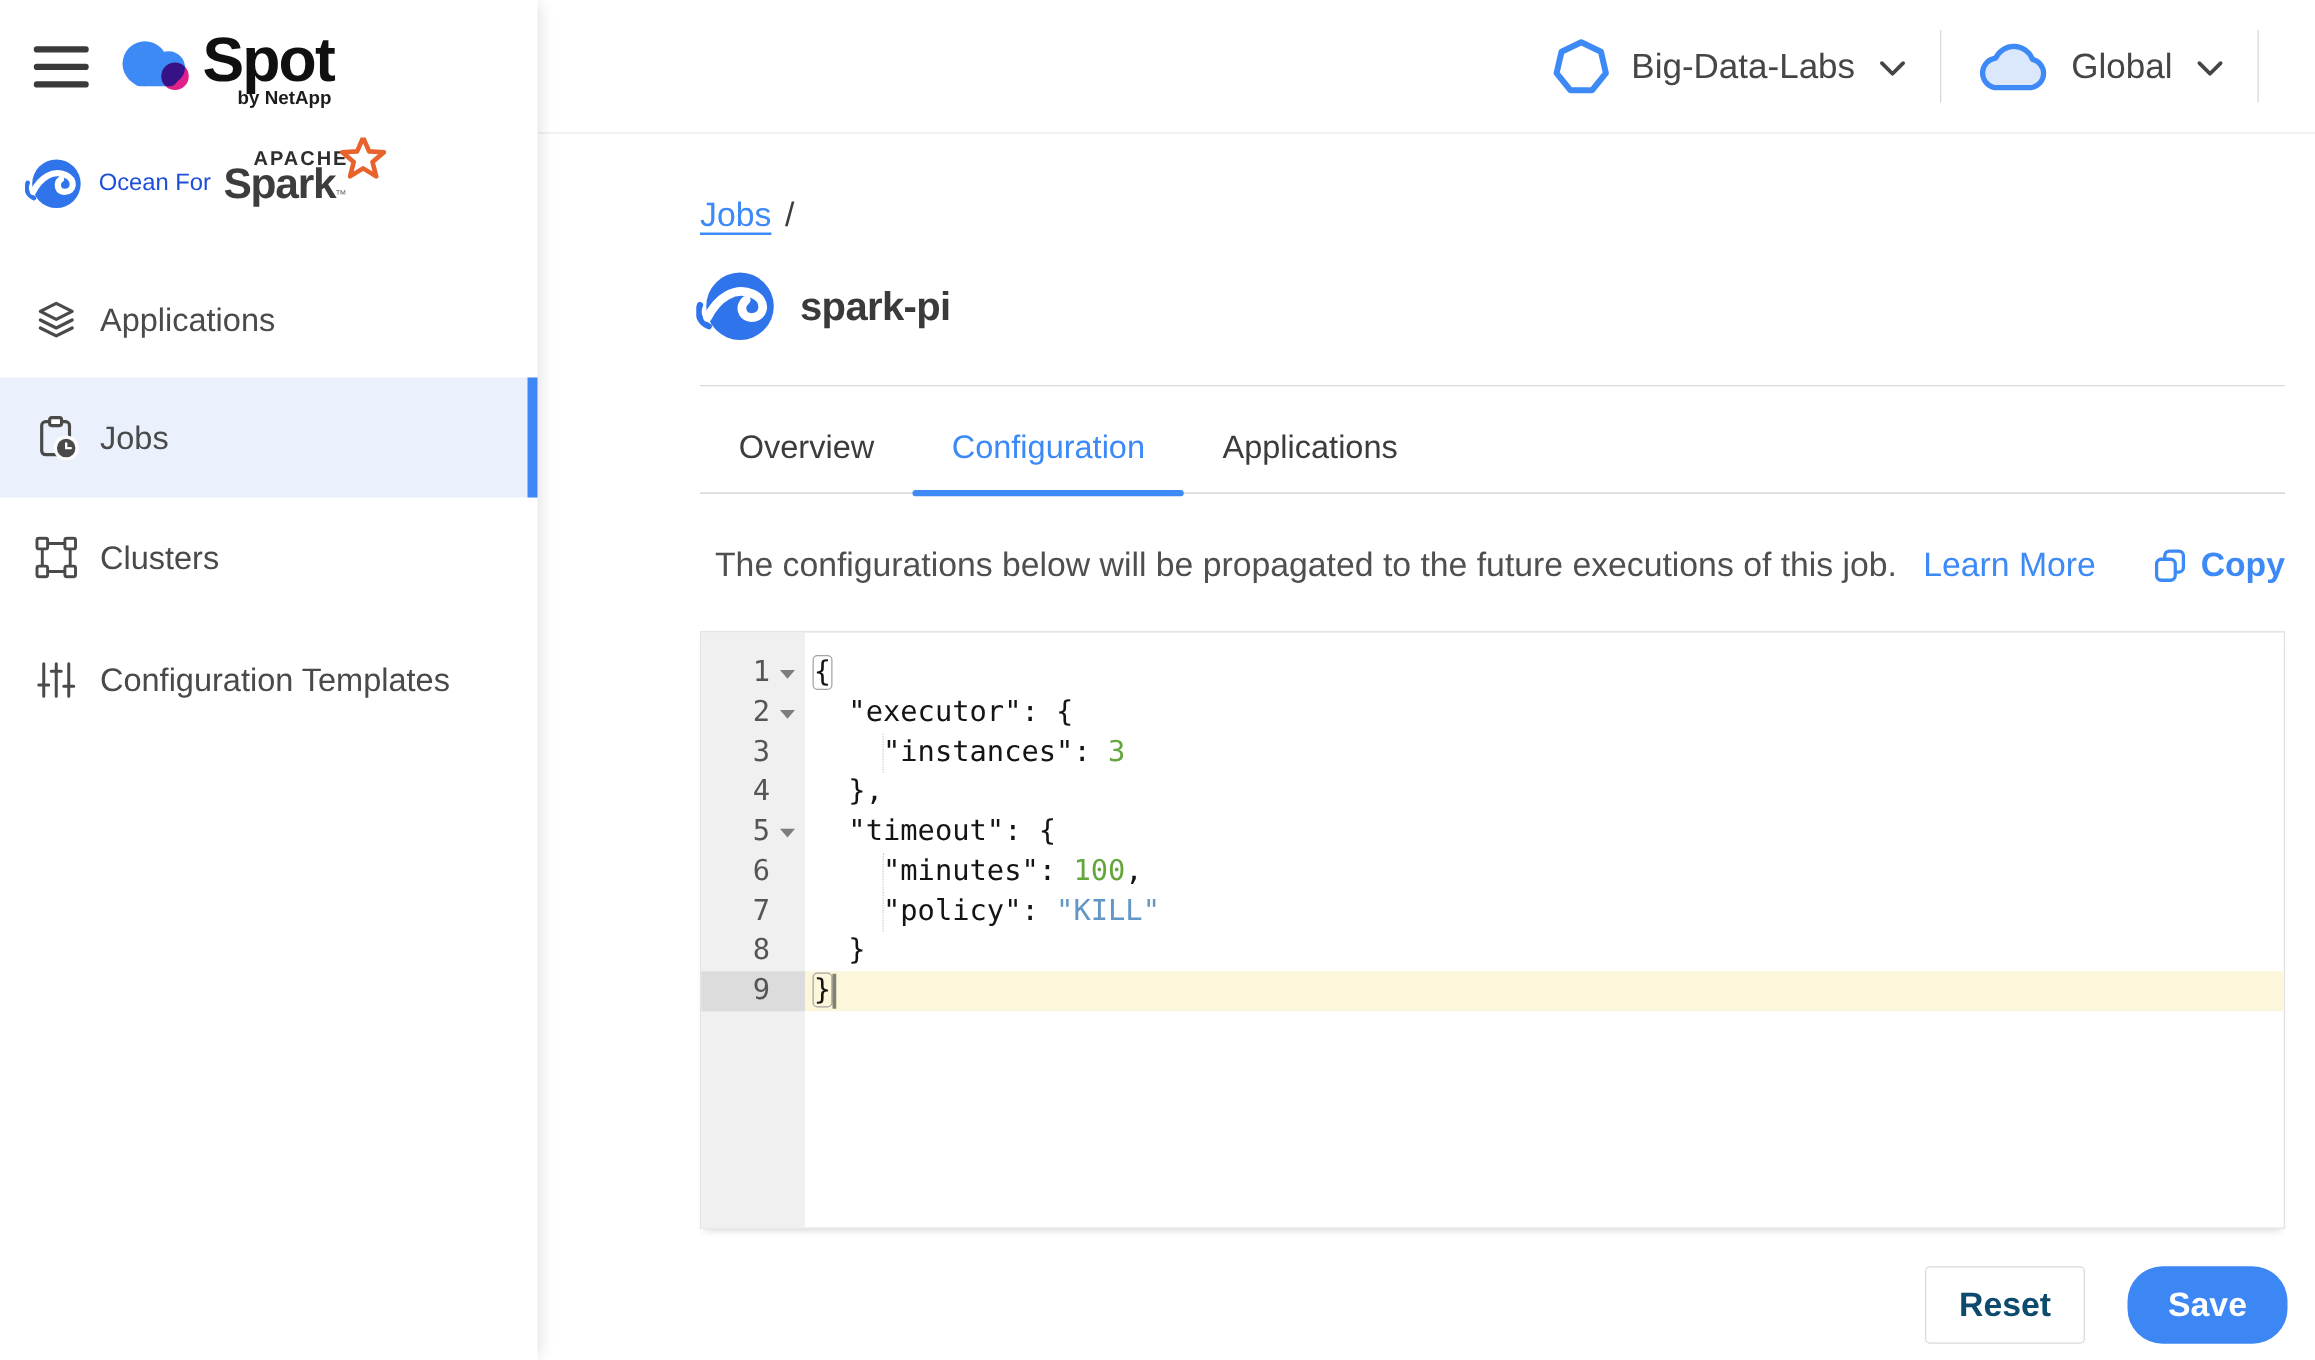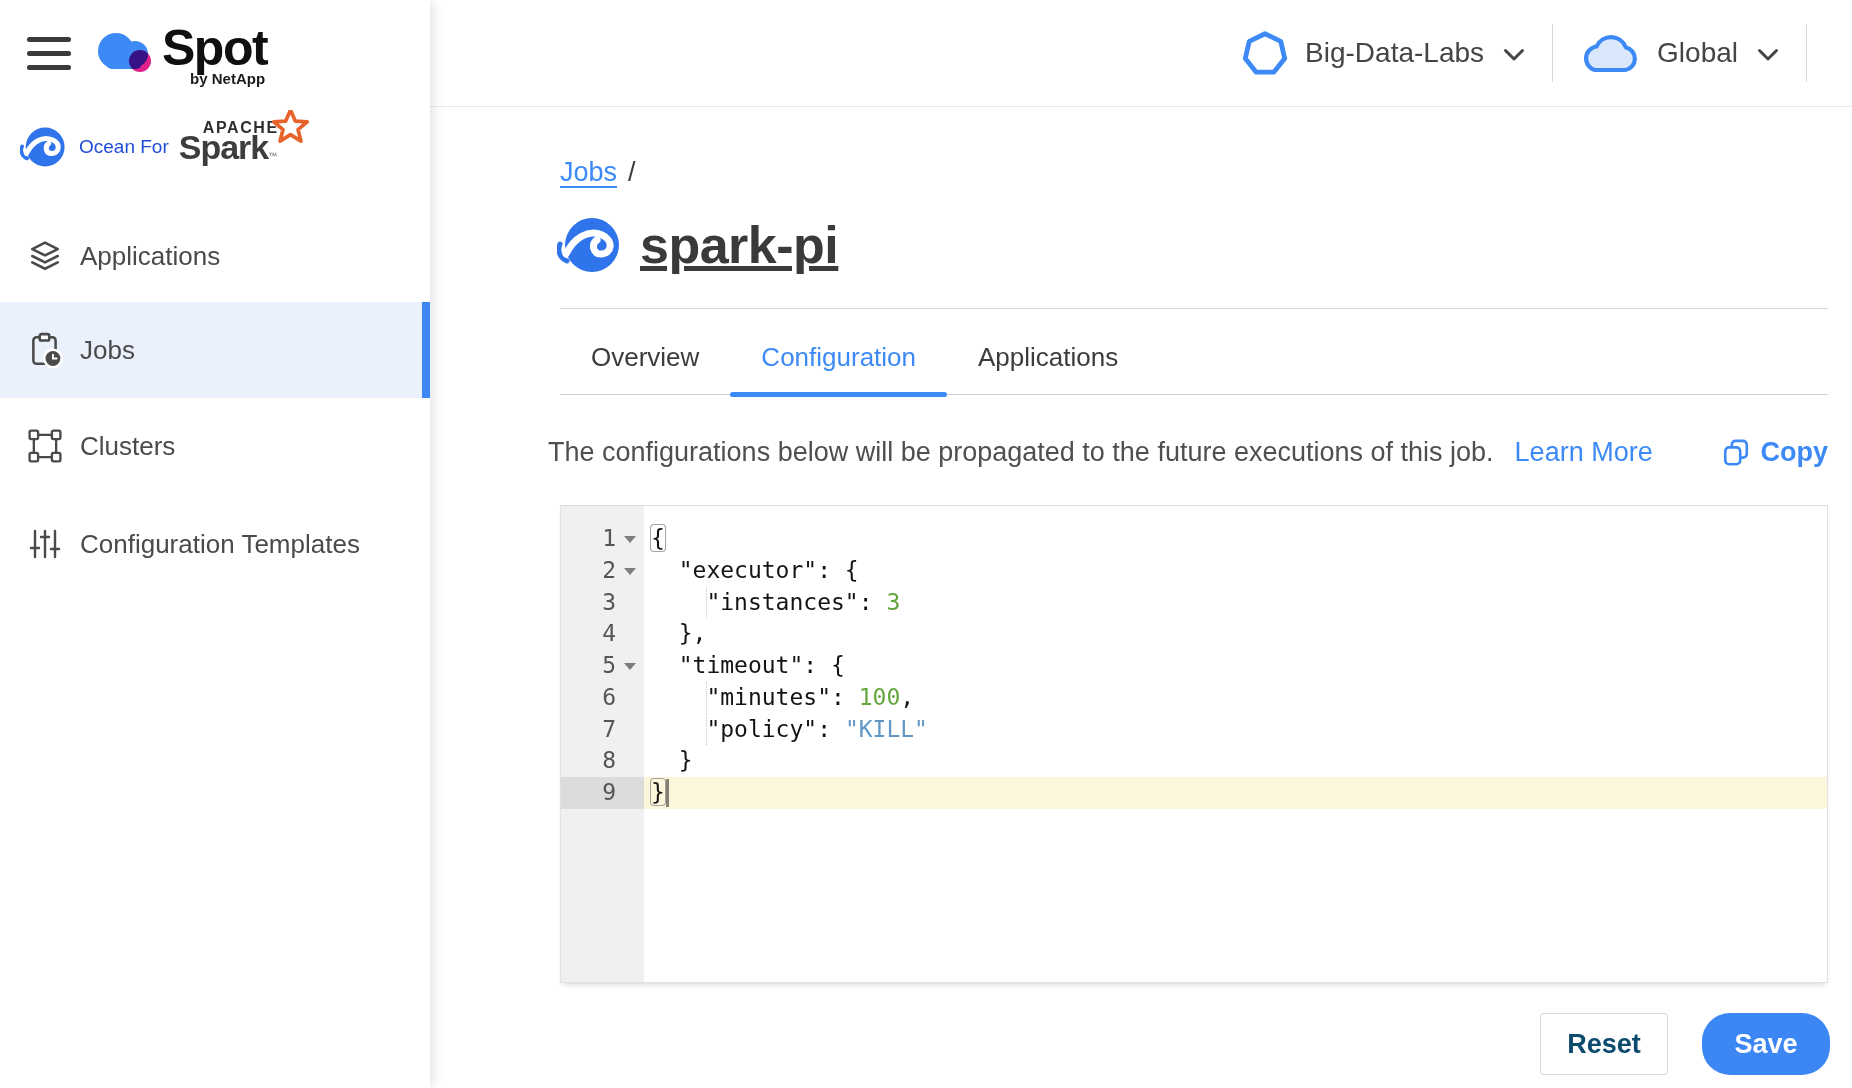--- a/index.html
+++ b/index.html
@@ -44,32 +44,32 @@
   .header-chevron{margin-left:19px;margin-top:4px;}
   .header-divider{width:1px;height:58px;background:#d8d8d8;margin:0 27px;}
   .header-spacer{width:18px;}
 
   
   .main{position:absolute;left:430px;top:107px;right:0;bottom:0;background:#fff;}
   .breadcrumb{position:absolute;left:130px;top:50px;font-size:27px;}
   .breadcrumb a{color:#3d8af7;text-decoration:underline;text-underline-offset:5px;cursor:pointer;}
   .breadcrumb .sep{color:#3c3c3c;margin-left:11px;}
   .title-row{position:absolute;left:127px;top:106px;display:flex;align-items:center;}
-  .page-title{margin-left:19px;font-size:52px;font-weight:700;color:#3a3a3a;letter-spacing:-0.5px;text-decoration:underline;}
+  .page-title{margin-left:19px;font-size:32px;font-weight:700;color:#3a3a3a;letter-spacing:-0.5px;}
   .divider1{position:absolute;left:130px;right:24px;top:201px;height:1px;background:#d9d9d9;}
 
   .tabs{position:absolute;left:130px;right:24px;top:213px;height:74px;display:flex;
         border-bottom:1px solid #cfcfcf;}
   .tab{padding:0 31px;display:flex;align-items:center;font-size:26px;color:#3c3c3c;
        position:relative;cursor:pointer;}
   .tab.active{color:#3d8af7;text-align:right;}
   .tab.active::after{content:'';position:absolute;left:0;right:0;bottom:-3px;height:5px;
        background:#3d8af7;border-radius:3px;}
 
-  .desc-row{position:absolute;left:118px;right:24px;top:330px;display:flex;align-items:center;}
+  .desc-row{position:absolute;left:142px;right:24px;top:330px;display:flex;align-items:center;}
   .desc{font-size:27px;color:#4f4f4f;}
   .learn-more{margin-left:21px;font-size:27px;color:#3d8af7;cursor:pointer;white-space:nowrap;}
   .copy-btn{margin-left:auto;display:flex;align-items:center;cursor:pointer;}
   .copy-label{margin-left:11px;font-size:27px;font-weight:700;color:#3d8af7;}
 
   
   .editor{position:absolute;left:130px;right:24px;top:398px;bottom:105px;
           border:1px solid #e2e2e2;border-top-color:#dcdcdc;display:flex;background:#fff;
           box-shadow:0 4px 6px -3px rgba(0,0,0,0.18);}
   .gutter{width:83px;background:#f0f0f0;padding-top:17px;flex-shrink:0;

